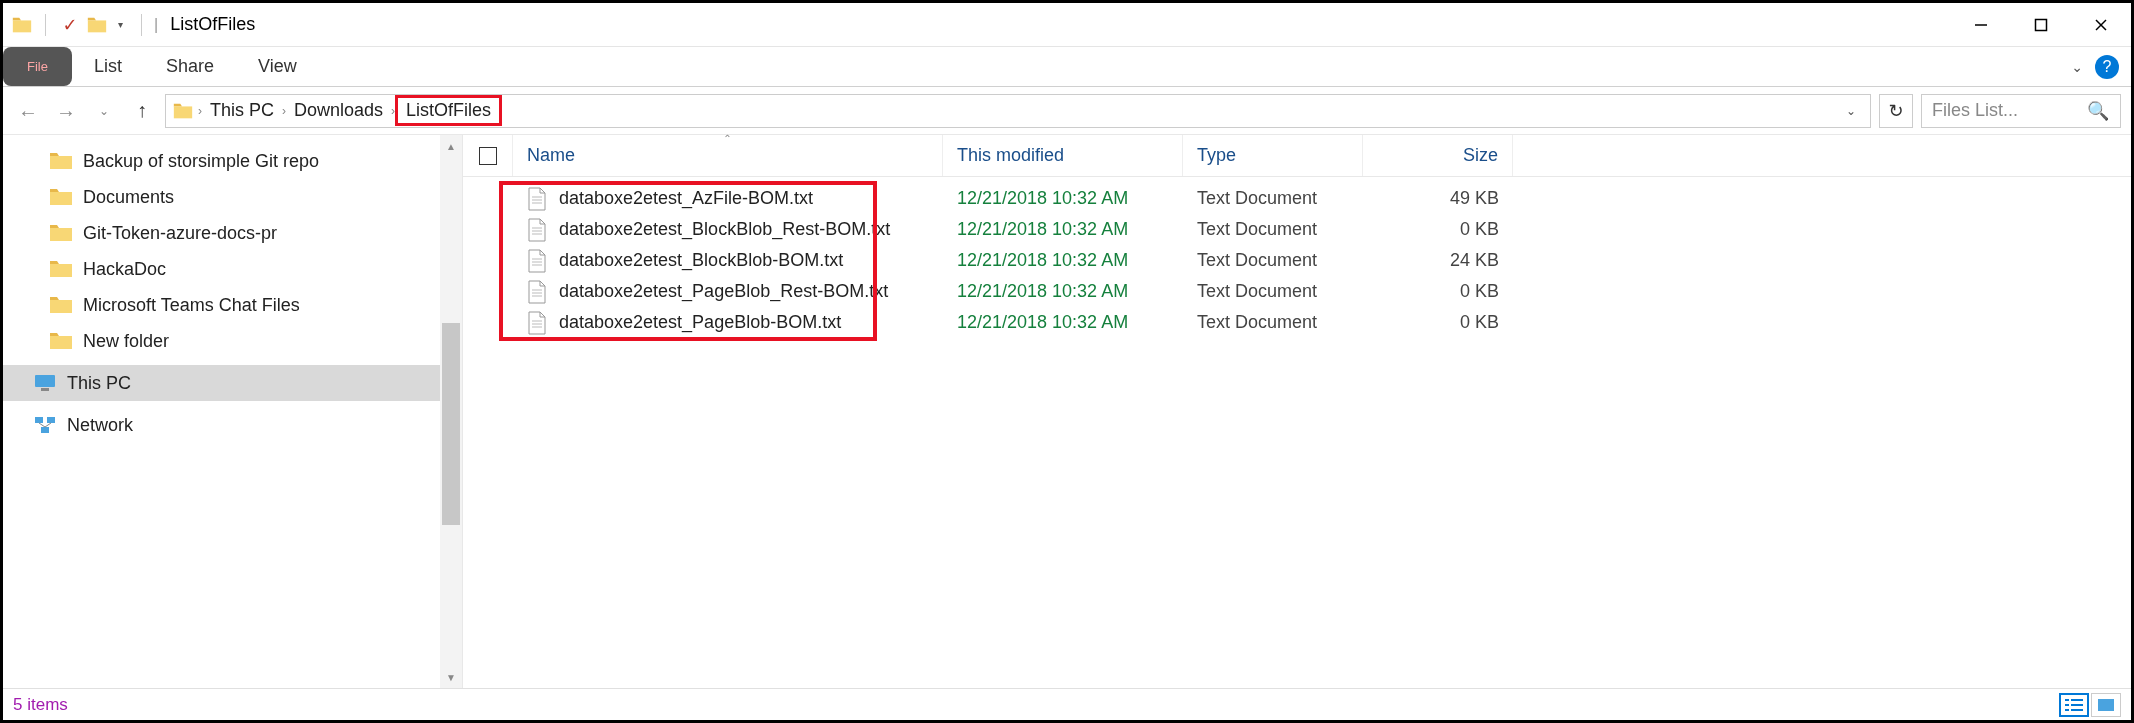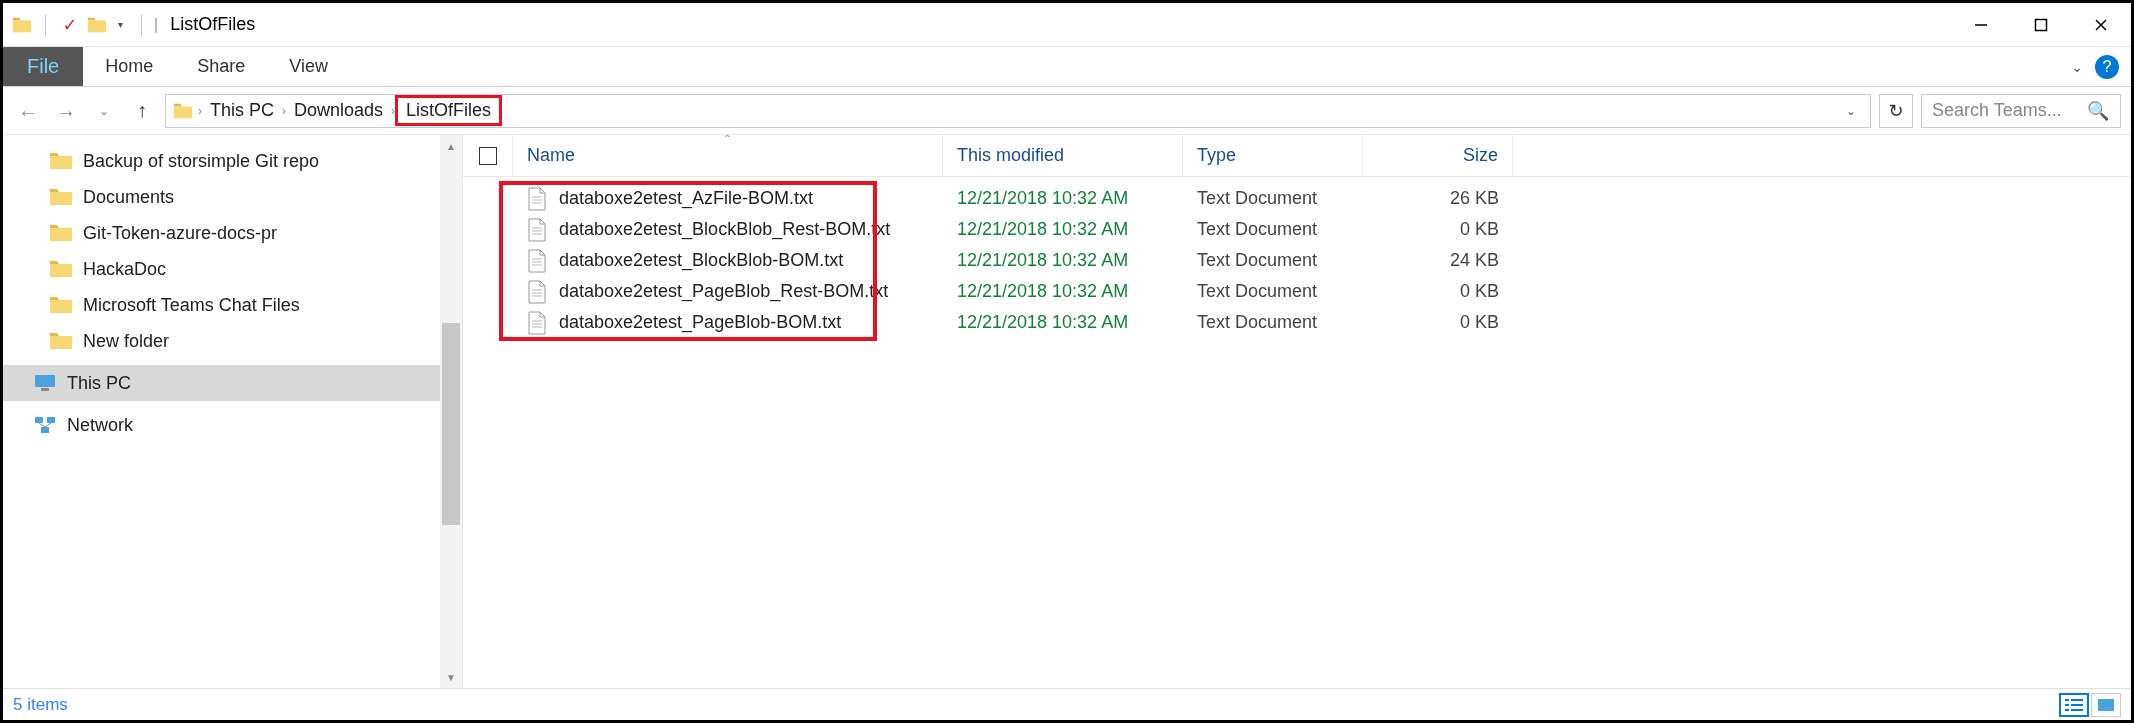--- a/index.html
+++ b/index.html
@@ -14,21 +14,21 @@
 .titlebar .mini-folder { width: 22px; height: 22px; }
 .titlebar .dropdown-arrow { font-size: 10px; color: #555; padding: 0 6px; }
 .titlebar .title-sep { color: #999; margin-right: 8px; }
 .titlebar .title-text { font-size: 18px; color: #000; }
 .titlebar .window-controls { margin-left: auto; display: flex; }
 .titlebar .window-controls .btn { width: 60px; height: 44px; display: flex; align-items: center; justify-content: center; font-size: 16px; }
 .titlebar .window-controls .btn svg { width: 14px; height: 14px; }
 
 
 .ribbon { height: 40px; display: flex; align-items: stretch; border-bottom: 1px solid #d0d0d0; }
-.ribbon .file-tab { background: #555; color: #7dd3fc; padding: 0 24px; display: flex; align-items: center; font-size: 20px; }
+.ribbon .file-tab { background: #555; color: #fca5a5; padding: 0 24px; display: flex; align-items: center; font-size: 13px; border-radius: 8px; }
 .ribbon .tab { padding: 0 22px; display: flex; align-items: center; font-size: 18px; color: #333; }
 .ribbon .right { margin-left: auto; display: flex; align-items: center; gap: 12px; padding-right: 12px; }
 .ribbon .help { width: 24px; height: 24px; border-radius: 50%; background: #0078d7; color: #fff; display: flex; align-items: center; justify-content: center; font-size: 16px; }
 .ribbon .chevron { font-size: 14px; color: #555; }
 
 
 .addressrow { height: 48px; display: flex; align-items: center; gap: 8px; padding: 6px 10px; border-bottom: 1px solid #e8e8e8; }
 .nav-btn { width: 30px; height: 30px; display: flex; align-items: center; justify-content: center; color: #888; font-size: 20px; }
 .nav-btn.enabled { color: #333; }
 .addressbar { flex: 1; height: 34px; border: 1px solid #ccc; display: flex; align-items: center; padding: 0 6px; }
@@ -74,21 +74,21 @@
 .filerow { display: flex; align-items: center; height: 31px; font-size: 18px; color: #222; }
 .filerow .c { padding: 0 14px; }
 .filerow .c.check { width: 50px; }
 .filerow .c.name { width: 430px; display: flex; align-items: center; gap: 12px; }
 .filerow .c.date { width: 240px; color: #15803d; }
 .filerow .c.type { width: 180px; color: #444; }
 .filerow .c.size { width: 150px; text-align: right; color: #444; }
 .file-icon { width: 20px; height: 24px; flex-shrink: 0; }
 
 
-.statusbar { height: 32px; border-top: 1px solid #e0e0e0; display: flex; align-items: center; padding: 0 10px; font-size: 17px; color: #3b82f6; }
+.statusbar { height: 32px; border-top: 1px solid #e0e0e0; display: flex; align-items: center; padding: 0 10px; font-size: 17px; color: #a21caf; }
 .statusbar .views { margin-left: auto; display: flex; gap: 2px; }
 .statusbar .views .v { width: 30px; height: 24px; border: 1px solid #ccc; display: flex; align-items: center; justify-content: center; }
 .statusbar .views .v.active { border: 2px solid #0078d7; }
 
 
 .folder-fill { fill: #f8d775; }
 .folder-tab { fill: #e8b84a; }
 </style>
 </head>
 <body>
@@ -125,21 +125,21 @@
         <svg viewBox="0 0 14 14">
           <line x1="2" y1="2" x2="12" y2="12" stroke="#000" stroke-width="1.5"></line>
           <line x1="12" y1="2" x2="2" y2="12" stroke="#000" stroke-width="1.5"></line>
         </svg>
       </div>
   </div>
 </div>
 
 <div class="ribbon">
   <div class="file-tab">File</div>
-  <div class="tab">Home</div>
+  <div class="tab">List</div>
   <div class="tab">Share</div>
   <div class="tab">View</div>
   <div class="right">
     <span class="chevron">⌄</span>
     <span class="help">?</span>
   </div>
 </div>
 
 <div class="addressrow">
   <div class="nav-btn">←</div>
@@ -155,21 +155,21 @@
     <span class="crumb">This PC</span>
     <span class="sep">›</span>
     <span class="crumb">Downloads</span>
     <span class="sep">›</span>
     <span class="crumb hl">ListOfFiles</span>
     <span class="spacer"></span>
     <span class="dd">⌄</span>
   </div>
   <div class="refresh-btn">↻</div>
   <div class="searchbox">
-    <span>Search Teams...</span>
+    <span>Files List...</span>
     <span class="mag">🔍</span>
   </div>
 </div>
 
 <div class="main">
   <div class="sidebar">
     <div class="tree">
       <div class="tree-item">
           <svg class="folder-svg" viewBox="0 0 24 20">
             <path class="folder-tab" d="M1 2h7l2 3H1z"></path>
@@ -261,21 +261,21 @@
               <path d="M2 1h11l5 5v17H2z" fill="#fff" stroke="#999"></path>
               <path d="M13 1v5h5" fill="none" stroke="#999"></path>
               <line x1="5" y1="10" x2="15" y2="10" stroke="#bbb"></line>
               <line x1="5" y1="13" x2="15" y2="13" stroke="#bbb"></line>
               <line x1="5" y1="16" x2="15" y2="16" stroke="#bbb"></line>
             </svg>
             <span>databoxe2etest_AzFile-BOM.txt</span>
           </div>
         <div class="c date">12/21/2018 10:32 AM</div>
         <div class="c type">Text Document</div>
-        <div class="c size">26 KB</div>
+        <div class="c size">49 KB</div>
       </div>
       <div class="filerow">
         <div class="c check"></div>
         <div class="c name">
             <svg class="file-icon" viewBox="0 0 20 24">
               <path d="M2 1h11l5 5v17H2z" fill="#fff" stroke="#999"></path>
               <path d="M13 1v5h5" fill="none" stroke="#999"></path>
               <line x1="5" y1="10" x2="15" y2="10" stroke="#bbb"></line>
               <line x1="5" y1="13" x2="15" y2="13" stroke="#bbb"></line>
               <line x1="5" y1="16" x2="15" y2="16" stroke="#bbb"></line>

